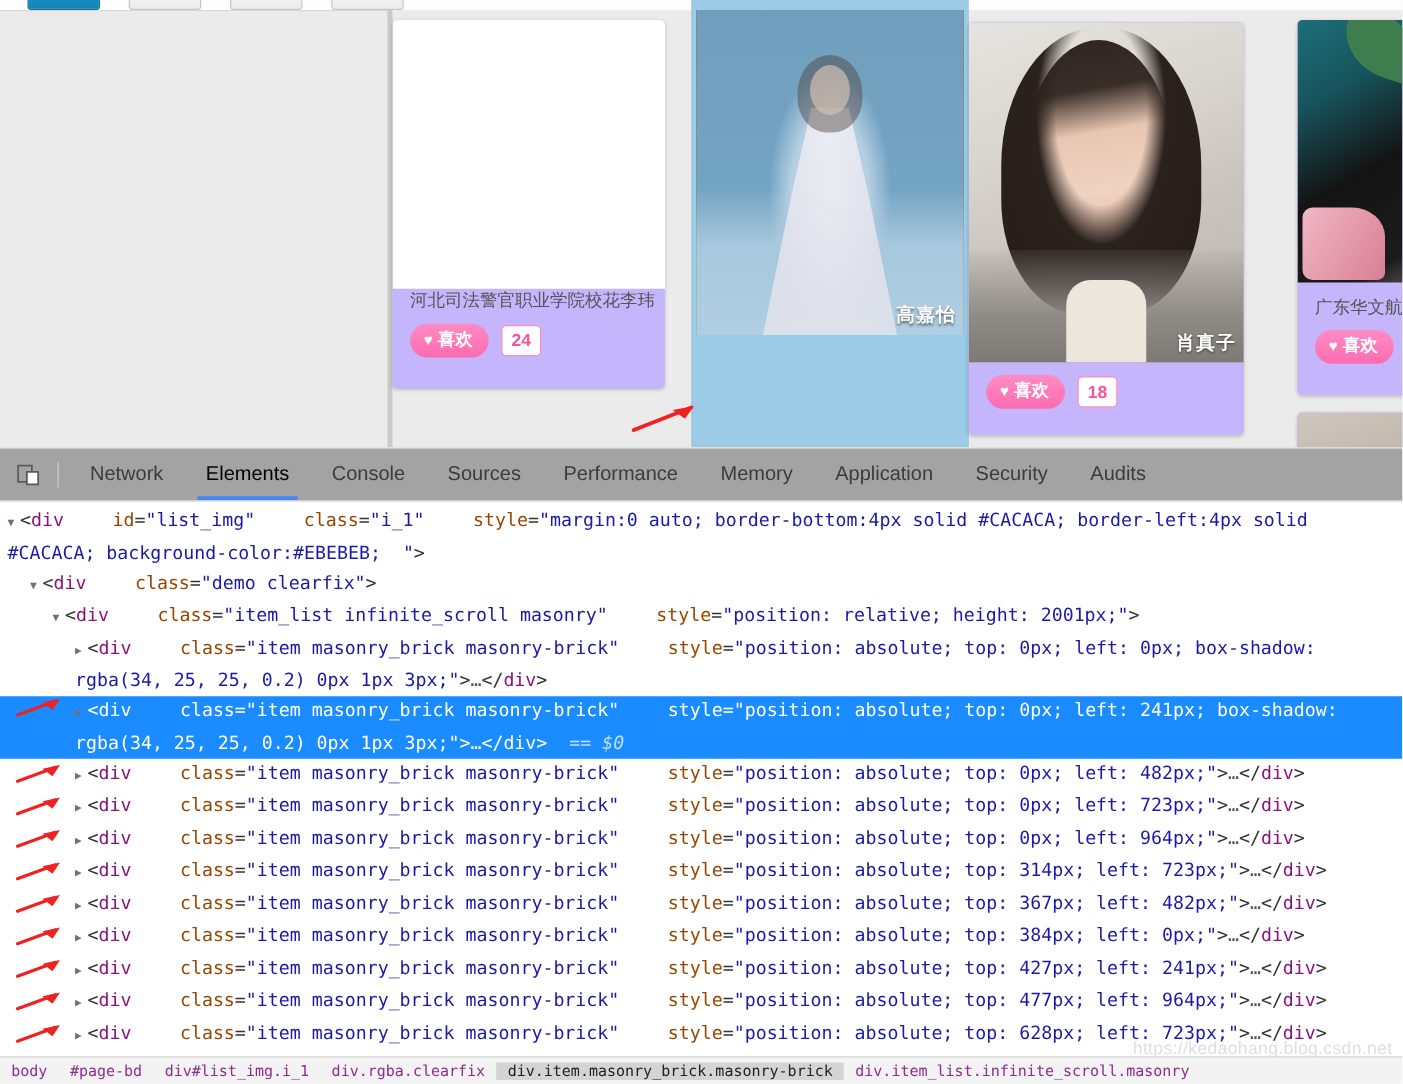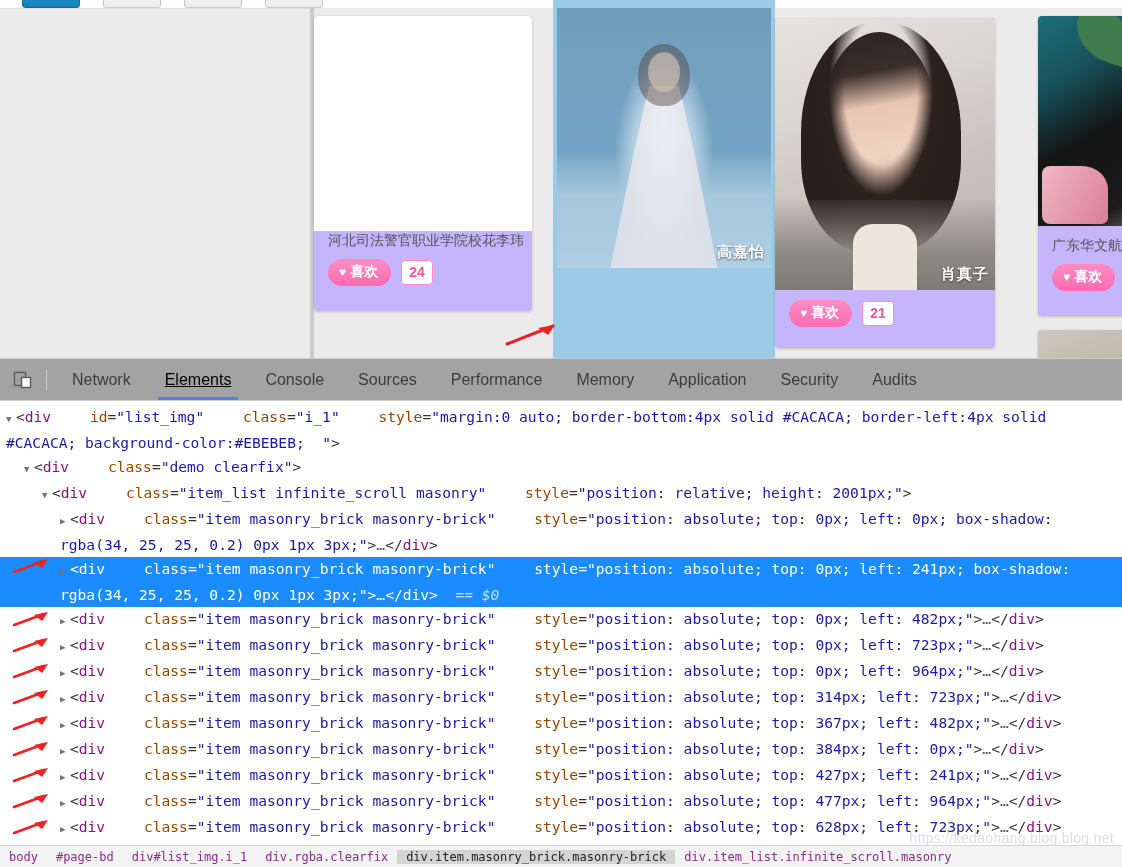--- a/index.html
+++ b/index.html
@@ -188,21 +188,21 @@
   }
   .tabdiv {
     width: 1px; height: 20px; background: #cfcfcf; margin-right: 8px;
   }
   .dt-tab {
     height: 41px; padding: 0 17px;
     display: flex; align-items: center;
     font-size: 16px; color: #3c3c3c;
     position: relative; white-space: nowrap;
   }
-  .dt-tab.active { color: #000; text-decoration: underline; }
+  .dt-tab.active { color: #000; }
   .dt-tab.active::after {
     content:""; position:absolute; left:10px; right:10px; bottom:0;
     height:3px; background:#4285f4;
   }
 
   #dom-tree {
     position: relative;
     padding: 4px 0 0 0;
     font-family: "DejaVu Sans Mono", "Liberation Mono", monospace;
     font-size: 14.6px;
@@ -293,21 +293,21 @@
         <div class="hair2"></div>
         <div class="jacket"></div>
         <div class="blouse"></div>
         <div class="wm">肖真子</div>
       </div>
       <div class="card-actions">
         <span class="like-btn">
           <span class="heart">♥</span>
           <span>喜欢</span>
         </span>
-        <span class="like-count">21</span>
+        <span class="like-count">18</span>
       </div>
     </div>
 
     <div class="card" id="card4">
       <div class="photo">
         <div class="leaf"></div>
         <div class="pinkbit"></div>
 
       </div>
       <div class="card-title" style="padding-top:10px">广东华文航空</div>
@@ -404,21 +404,21 @@
           <path d="M36,4 L22,7 L30,13 Z" fill="#ee2222"></path>
         </svg>
         <div class="node" style="padding-left: 60px;"><span class="tri">▶</span><span class="punc">&lt;</span><span class="tag">div</span> <span class="attr">class</span><span class="punc">=</span><span class="val">"item masonry_brick masonry-brick"</span> <span class="attr">style</span><span class="punc">=</span><span class="val">"position: absolute; top: 628px; left: 723px;"</span><span class="punc">&gt;</span><span class="txt">…</span><span class="punc">&lt;/</span><span class="tag">div</span><span class="punc">&gt;</span></div>
         <svg class="arr" width="46" height="22" viewBox="0 0 46 22" style="left: 12px; top: 415px;">
           <path d="M2,17 L32,6" stroke="#ee2222" stroke-width="2.6" fill="none" stroke-linecap="round"></path>
           <path d="M36,4 L22,7 L30,13 Z" fill="#ee2222"></path>
         </svg>
         <div class="node" style="padding-left: 60px;"><span class="tri">▶</span><span class="punc">&lt;</span><span class="tag">div</span> <span class="attr">class</span><span class="punc">=</span><span class="val">"item masonry_brick masonry-brick"</span> <span class="attr">style</span><span class="punc">=</span><span class="val">"position: absolute; top: 751px; left: 482px;"</span><span class="punc">&gt;</span><span class="txt">…</span><span class="punc">&lt;/</span><span class="tag">div</span><span class="punc">&gt;</span></div>
       </div>
 
-    <div id="wm-csdn">https://kedaohang.blog.blog.net</div>
+    <div id="wm-csdn">https://kedaohang.blog.csdn.net</div>
 
     <div id="crumbs">
         <div class="crumb">body</div>
         <div class="crumb">#page-bd</div>
         <div class="crumb">div#list_img.i_1</div>
         <div class="crumb">div.rgba.clearfix</div>
         <div class="crumb sel-crumb">div.item.masonry_brick.masonry-brick</div>
         <div class="crumb">div.item_list.infinite_scroll.masonry</div>
       </div>
   </div>

